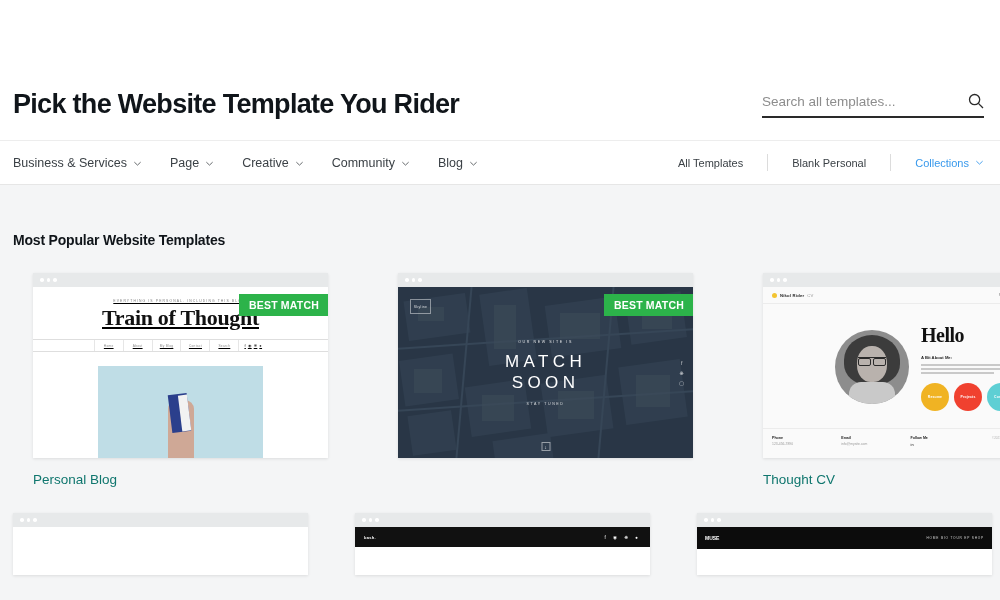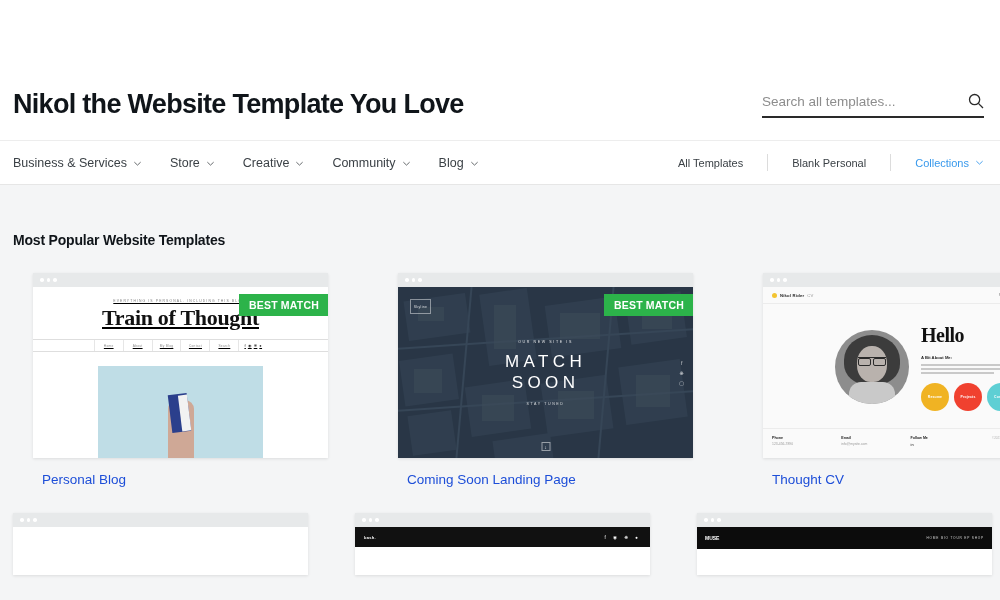--- a/index.html
+++ b/index.html
@@ -73,21 +73,21 @@
   .chrome-bar {
     height: 14px; background: #e7e9ea; display: flex; align-items: center;
     padding-left: 7px; gap: 3px;
   }
   .chrome-dot { width: 3.5px; height: 3.5px; border-radius: 50%; background: #ffffff; }
   .badge {
     position: absolute; top: 21px; right: 0; background: #2cb34a; color: #fff;
     font-size: 10.5px; font-weight: bold; letter-spacing: .2px;
     padding: 5px 9px 5px 10px; z-index: 5;
   }
-  .card-title { font-size: 13.5px; color: #1d4ed8; margin-top: 14px; margin-left: 9px; }
+  .card-title { font-size: 13.5px; color: #0f766e; margin-top: 14px; }
 
   
   .blog { background: #fff; height: 148px; position: relative; text-decoration: underline; }
   .blog-tag {
     text-align: center; font-size: 3.4px; letter-spacing: 1.1px;
     color: #7c7c7c; padding-top: 12px; font-family: "Liberation Sans", sans-serif;
   }
   .blog-head {
     text-align: center; font-family: "Liberation Serif", serif;
     font-weight: bold; font-size: 22px; color: #111; margin-top: 2px; letter-spacing: -.3px;
@@ -217,21 +217,21 @@
              justify-content: space-between; padding: 0 8px; }
   .dk-bar2 .lg { font-size: 5px; color: #fff; font-weight: bold; }
   .dk-bar2 .nv { font-size: 3.2px; color: #d4d4d4; letter-spacing: .8px; }
 </style>
 </head>
 <body>
 
 <div class="page">
 
   <div class="header">
-    <div class="page-title">Nikol the Website Template You Love</div>
+    <div class="page-title">Pick the Website Template You Rider</div>
     <div class="search-wrap">
       <input class="search-input" placeholder="Search all templates..." style="">
       <span class="search-icon">
         <svg viewBox="0 0 16 16" width="16" height="16">
           <circle cx="6.6" cy="6.6" r="5.1" fill="none" stroke="#2a2a2a" stroke-width="1.3"></circle>
           <line x1="10.4" y1="10.4" x2="15" y2="15" stroke="#2a2a2a" stroke-width="1.3"></line>
         </svg>
       </span>
     </div>
   </div>
@@ -240,21 +240,21 @@
     <div class="nav-left">
       <div class="nav-item">
         <span>Business &amp; Services</span>
         <span class="chev">
           <svg viewBox="0 0 10 10" width="9" height="9">
               <path d="M1.5 3.5 L5 6.8 L8.5 3.5" fill="none" stroke="#55595c" stroke-width="1"></path>
             </svg>
         </span>
       </div>
       <div class="nav-item">
-        <span>Store</span>
+        <span>Page</span>
         <span class="chev">
           <svg viewBox="0 0 10 10" width="9" height="9">
               <path d="M1.5 3.5 L5 6.8 L8.5 3.5" fill="none" stroke="#55595c" stroke-width="1"></path>
             </svg>
         </span>
       </div>
       <div class="nav-item">
         <span>Creative</span>
         <span class="chev">
           <svg viewBox="0 0 10 10" width="9" height="9">
@@ -387,21 +387,20 @@
               <div class="cs-sub">STAY TUNED</div>
             </div>
             <div class="cs-social">
               <span>f</span>
               <span>❋</span>
               <span>▢</span>
             </div>
             <div class="cs-arrow">↓</div>
           </div>
         </div>
-        <div class="card-title">Coming Soon Landing Page</div>
       </div>
 
       <div class="card">
         <div class="thumb">
           <div class="chrome-bar">
             <span class="chrome-dot"></span>
             <span class="chrome-dot"></span>
             <span class="chrome-dot"></span>
           </div>
           <div class="cv">

